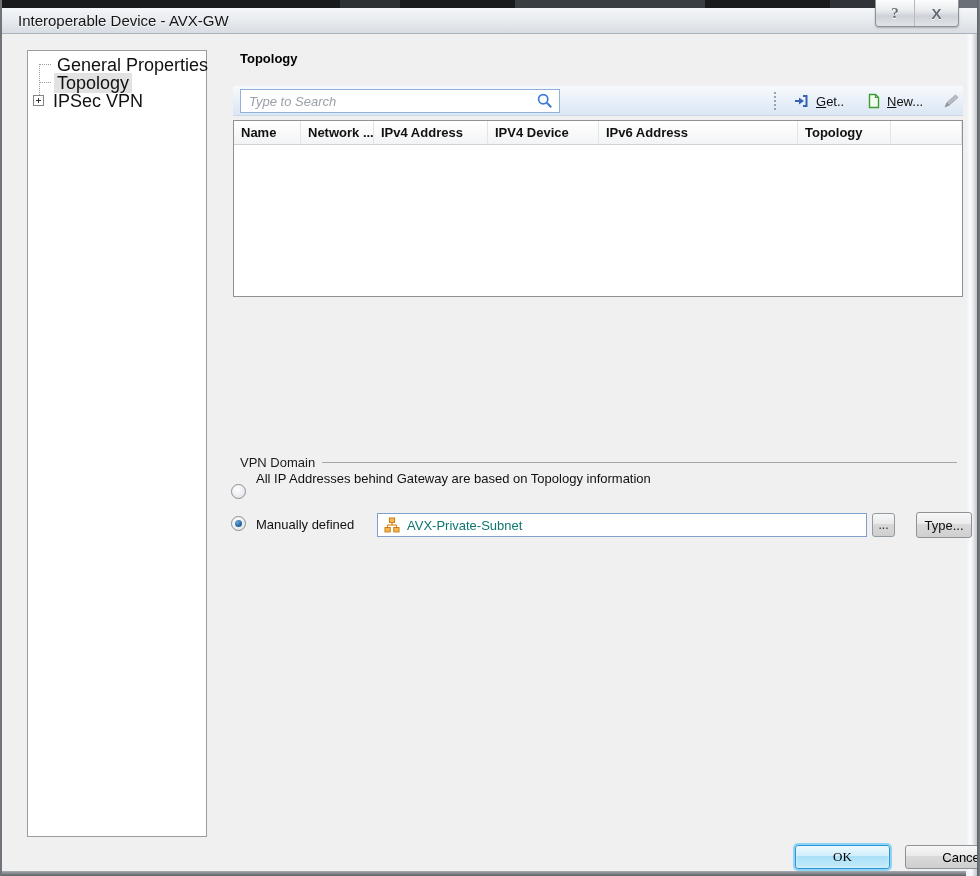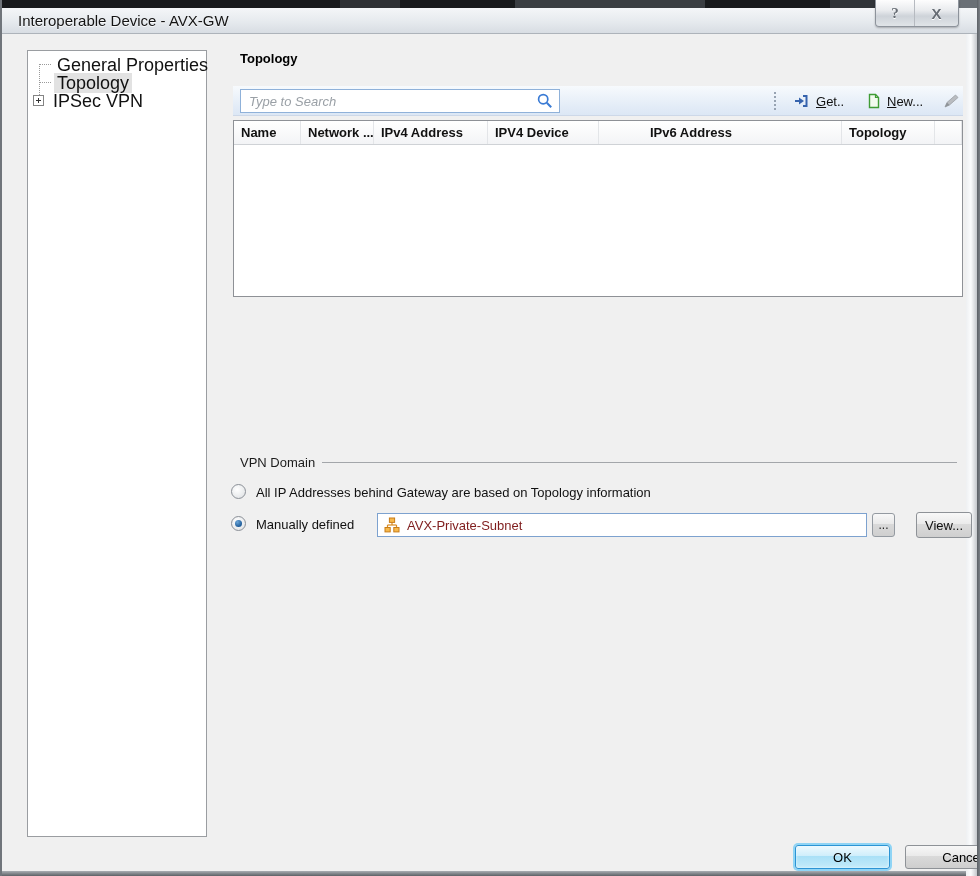--- a/index.html
+++ b/index.html
@@ -103,41 +103,41 @@
   }
   .obj-table .thead {
     display:flex; height:24px;
     background:linear-gradient(#ffffff,#f3f4f6);
     border-bottom:1px solid #cfd2d6;
   }
   .obj-table .th {
     font-size:13px; color:#111; line-height:23px; padding-left:7px;
     border-right:1px solid #e3e5e8; overflow:hidden; white-space:nowrap;font-weight:bold;
   }
-  .c0{width:67px;} .c1{width:73px;} .c2{width:114px;} .c3{width:111px;} .c4{width:199px;margin-left:44px;} .c5{width:93px;}
+  .c0{width:67px;} .c1{width:73px;} .c2{width:114px;} .c3{width:111px;} .c4{width:199px;} .c5{width:93px;}
   .cfill{flex:1; border-right:none;}
   .obj-table .tbody { height:151px; background:#fff; }
 
   
   .vpn-label { position:absolute; left:240px; top:455px; font-size:13px; color:#1c1c1c; }
   .vpn-line { position:absolute; left:322px; top:462px; width:635px; border-top:1px solid #a3a6aa; }
 
   .radio { position:absolute; width:15px; height:15px; border-radius:50%;
     border:1px solid #8b9097; background:radial-gradient(circle at 40% 35%, #ffffff, #dcdfe2); }
   .radio.checked::after {
     content:""; position:absolute; left:3px; top:3px; width:7px; height:7px; border-radius:50%;
     background:radial-gradient(circle at 35% 30%, #6aa5d8, #1f5c99 70%);
   }
   .radio-label { position:absolute; font-size:13px; color:#111; white-space:nowrap; }
 
   .manual-field {
     position:absolute; left:377px; top:513px; width:490px; height:24px;
     background:#fff; border:1px solid #7da2cf; display:flex; align-items:center; gap:7px; padding-left:6px;
   }
-  .manual-field .val { font-size:13px; color:#7f1d1d; }
+  .manual-field .val { font-size:13px; color:#0f766e; }
 
   .mini-btn {
     position:absolute; left:872px; top:513px; width:23px; height:24px;
     border:1px solid #949aa1; border-radius:3px; font-size:12px; color:#222;
     background:linear-gradient(#f8f8f8,#e9e9e9 45%,#d9d9d9 46%,#cfcfcf);
     display:flex; align-items:center; justify-content:center; line-height:1;
   }
   .view-btn {
     position:absolute; left:916px; top:512px; width:56px; height:26px;
     border:1px solid #8e9297; border-radius:3px; font-size:13px; color:#111;
@@ -146,20 +146,21 @@
   }
 
   
   .ok-btn {
     position:absolute; left:795px; top:845px; width:95px; height:24px;
     border:1px solid #2c94d4; border-radius:3px;
     box-shadow:0 0 0 2px #8fd4f5, inset 0 0 3px #e8f8ff;
     background:linear-gradient(#eef9fe,#cfeefb 45%,#a9e0f7 46%,#c3ebfa);
     font-size:13px; color:#000; display:flex; align-items:center; justify-content:center;
     z-index:20;
+    font-family:Liberation Serif, serif;
   }
   .cancel-btn {
     position:absolute; left:905px; top:845px; width:115px; height:24px;
     border:1px solid #8e9297; border-radius:3px;
     background:linear-gradient(#f7f7f7,#eaeaea 45%,#dadada 46%,#cecece);
     font-size:13px; color:#000; display:flex; align-items:center; justify-content:center;
     z-index:20;
   }
 </style>
 </head>
@@ -254,37 +255,37 @@
     <div class="th c5">Topology</div>
     <div class="th cfill"></div>
   </div>
   <div class="tbody"></div>
 </div>
 
 <div class="vpn-label">VPN Domain</div>
 <div class="vpn-line"></div>
 
 <div class="radio" style="left:231px; top:484px;"></div>
-<div class="radio-label" style="left:256px; top:485px;">All IP Addresses behind Gateway are based on Topology information</div>
+<div class="radio-label" style="left:256px; top:471px;">All IP Addresses behind Gateway are based on Topology information</div>
 
 <div class="radio checked" style="left:231px; top:516px;"></div>
 <div class="radio-label" style="left:256px; top:517px;">Manually defined</div>
 
 <div class="manual-field">
   <svg width="16" height="16" viewBox="0 0 16 16">
     <line x1="8" y1="5" x2="8" y2="8" stroke="#d98b1f" stroke-width="1.2"></line>
     <line x1="3.5" y1="8" x2="12.5" y2="8" stroke="#d98b1f" stroke-width="1.2"></line>
     <line x1="3.5" y1="8" x2="3.5" y2="10.5" stroke="#d98b1f" stroke-width="1.2"></line>
     <line x1="12.5" y1="8" x2="12.5" y2="10.5" stroke="#d98b1f" stroke-width="1.2"></line>
     <rect x="5.4" y="1" width="5.2" height="4.4" fill="#f7b84a" stroke="#c87d1a"></rect>
     <rect x="1" y="10.5" width="5.2" height="4.4" fill="#f7b84a" stroke="#c87d1a"></rect>
     <rect x="9.8" y="10.5" width="5.2" height="4.4" fill="#f7b84a" stroke="#c87d1a"></rect>
   </svg>
   <span class="val">AVX-Private-Subnet</span>
 </div>
 
 <div class="mini-btn">...</div>
-<div class="view-btn">View...</div>
+<div class="view-btn">Type...</div>
 
 <div class="ok-btn">OK</div>
 <div class="cancel-btn">Cancel</div>
 
 <div class="right-edge-line"></div>
 
 </body></html>

